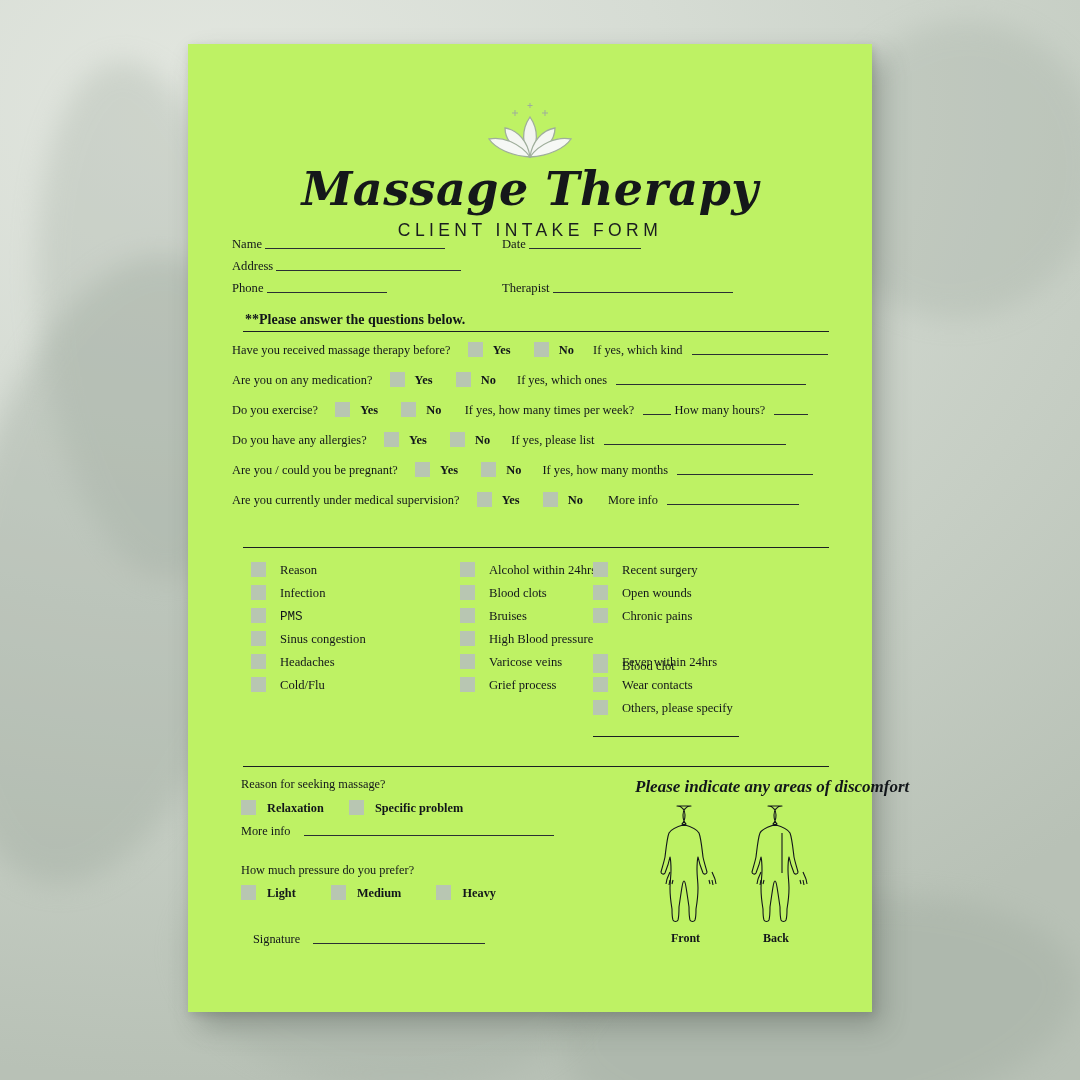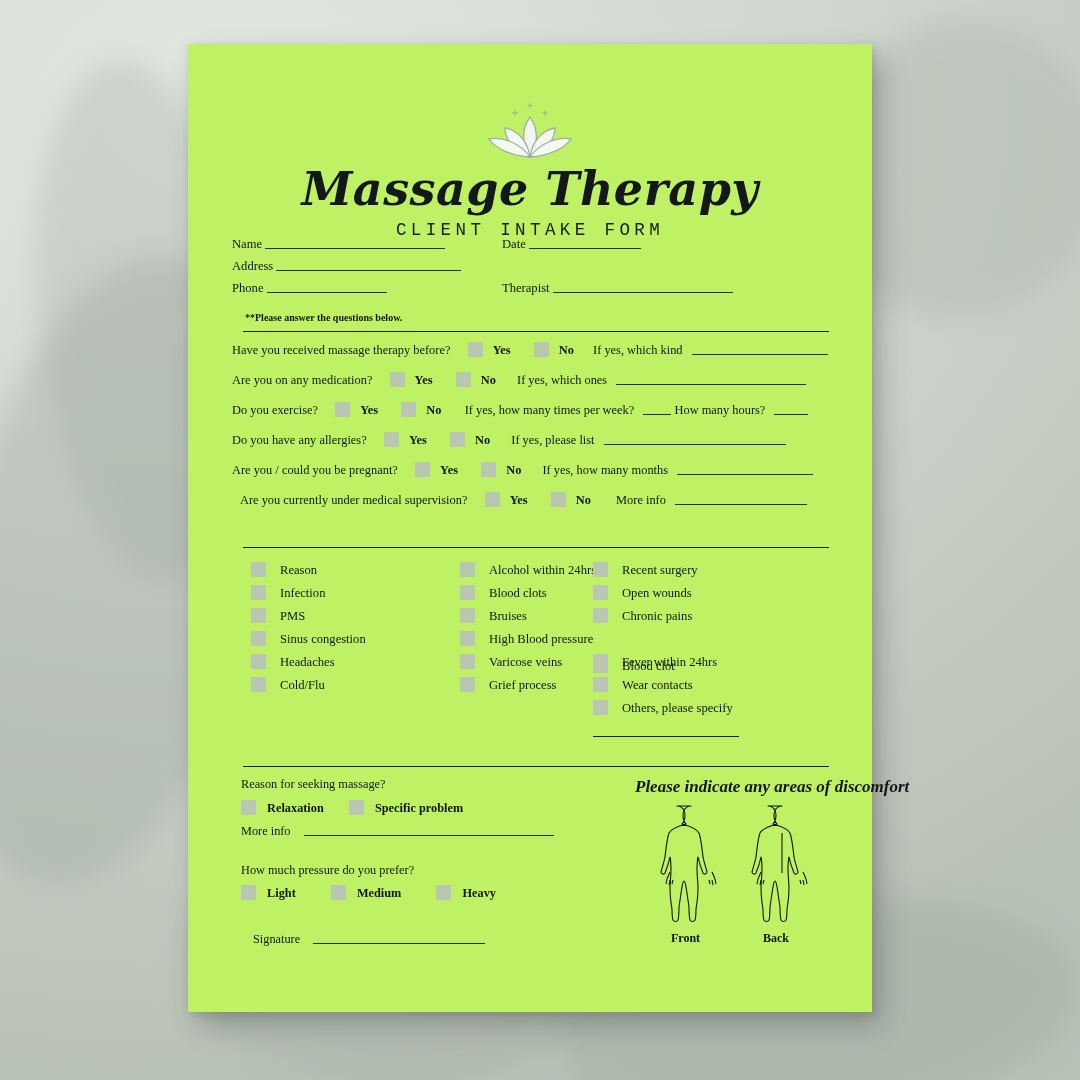--- a/index.html
+++ b/index.html
@@ -36,31 +36,31 @@
   
   .lotus{position:absolute;left:0;right:0;top:56px;text-align:center;}
   .title{
     position:absolute;left:0;right:0;top:118px;text-align:center;
     font-family:"DejaVu Serif", serif;
     font-style:italic;font-size:46px;color:#15181a;letter-spacing:.5px;
     font-weight:700;
   }
   .subtitle{
     position:absolute;left:0;right:0;top:176px;text-align:center;
-    font-family:Liberation Mono, monospace;
+    font-family:Liberation Sans, sans-serif;
     font-size:17.5px;letter-spacing:4.4px;color:#1a1d1f;
   }
 
   
   .fld{position:absolute;font-size:12.6px;color:#12161a;white-space:nowrap;}
   .line{display:inline-block;border-bottom:1px solid #2a2f33;height:11px;vertical-align:-1px;}
   .rule{position:absolute;height:0;border-top:1.4px solid #1b1f22;}
   .thin-rule{position:absolute;height:0;border-top:1px solid #1b1f22;}
 
-  .note{position:absolute;font-size:10px;font-weight:bold;color:#12161a;}
+  .note{position:absolute;font-size:14px;font-weight:bold;color:#12161a;}
 
   
   .q{position:absolute;font-size:12.4px;color:#12161a;white-space:nowrap;}
   .q b{font-weight:bold;}
   .chk{
     display:inline-block;width:15px;height:15px;background:#b8c6b2;
     vertical-align:-3px;
   }
 
   
@@ -175,35 +175,35 @@
   <div class="q" style="left:44px;top:418px;">
     <span>Are you / could you be pregnant?</span>
     <span class="chk" style="margin-left:14px"></span>
     <b style="margin-left:7px">Yes</b>
     <span class="chk" style="margin-left:20px"></span>
     <b style="margin-left:7px">No</b>
     <span style="margin-left:18px">If yes, how many months</span>
     <span class="line" style="width:136px;margin-left:6px"></span>
   </div>
 
-  <div class="q" style="left:52px;top:448px;">
+  <div class="q" style="left:44px;top:448px;">
     <span>Are you currently under medical supervision?</span>
     <span class="chk" style="margin-left:14px"></span>
     <b style="margin-left:7px">Yes</b>
     <span class="chk" style="margin-left:20px"></span>
     <b style="margin-left:7px">No</b>
     <span style="margin-left:22px">More info</span>
     <span class="line" style="width:132px;margin-left:6px"></span>
   </div>
 
   <div class="rule" style="left:55px;top:503px;width:586px;"></div>
 
   <div class="cond" style="left:63px;top:518px;"><span class="chk"></span><span>Reason</span></div>
   <div class="cond" style="left:63px;top:541px;"><span class="chk"></span><span>Infection</span></div>
-  <div class="cond" style="left:63px;top:564px;"><span class="chk"></span><span>PMS</span></div>
+  <div class="cond" style="left:63px;top:564px;font-family:Liberation Mono, monospace;"><span class="chk"></span><span>PMS</span></div>
   <div class="cond" style="left:63px;top:587px;"><span class="chk"></span><span>Sinus congestion</span></div>
   <div class="cond" style="left:63px;top:610px;"><span class="chk"></span><span>Headaches</span></div>
   <div class="cond" style="left:63px;top:633px;"><span class="chk"></span><span>Cold/Flu</span></div>
 
   <div class="cond" style="left:272px;top:518px;"><span class="chk"></span><span>Alcohol within 24hrs</span></div>
   <div class="cond" style="left:272px;top:541px;"><span class="chk"></span><span>Blood clots</span></div>
   <div class="cond" style="left:272px;top:564px;"><span class="chk"></span><span>Bruises</span></div>
   <div class="cond" style="left:272px;top:587px;"><span class="chk"></span><span>High Blood pressure</span></div>
   <div class="cond" style="left:272px;top:610px;"><span class="chk"></span><span>Varicose veins</span></div>
   <div class="cond" style="left:272px;top:633px;"><span class="chk"></span><span>Grief process</span></div>

